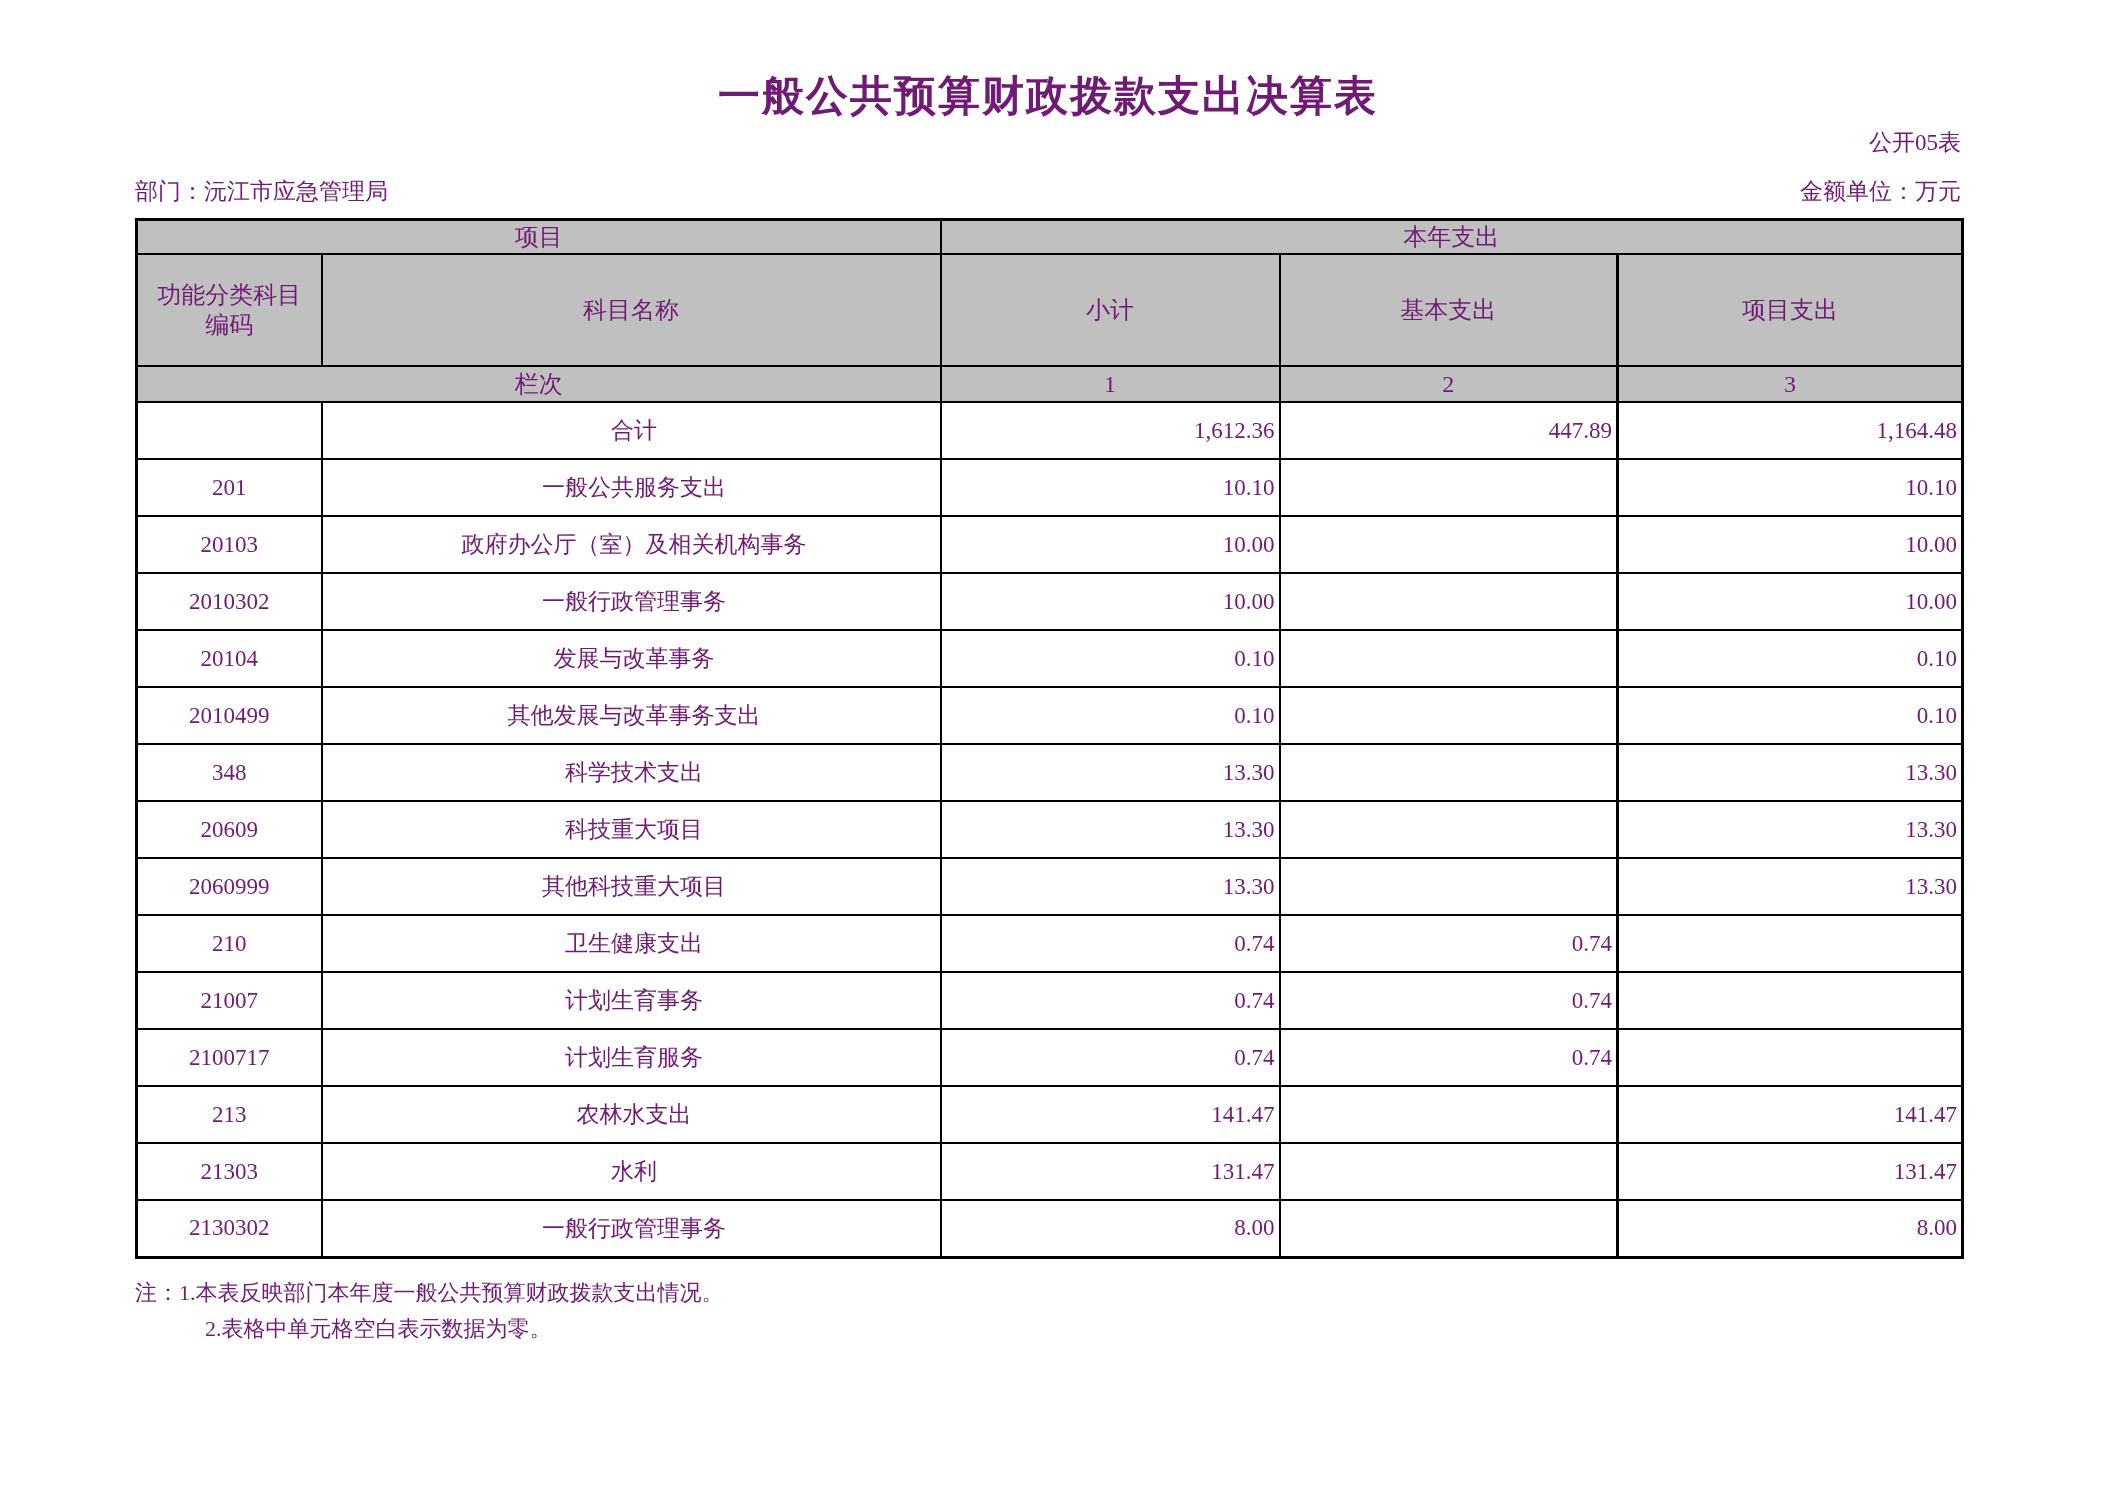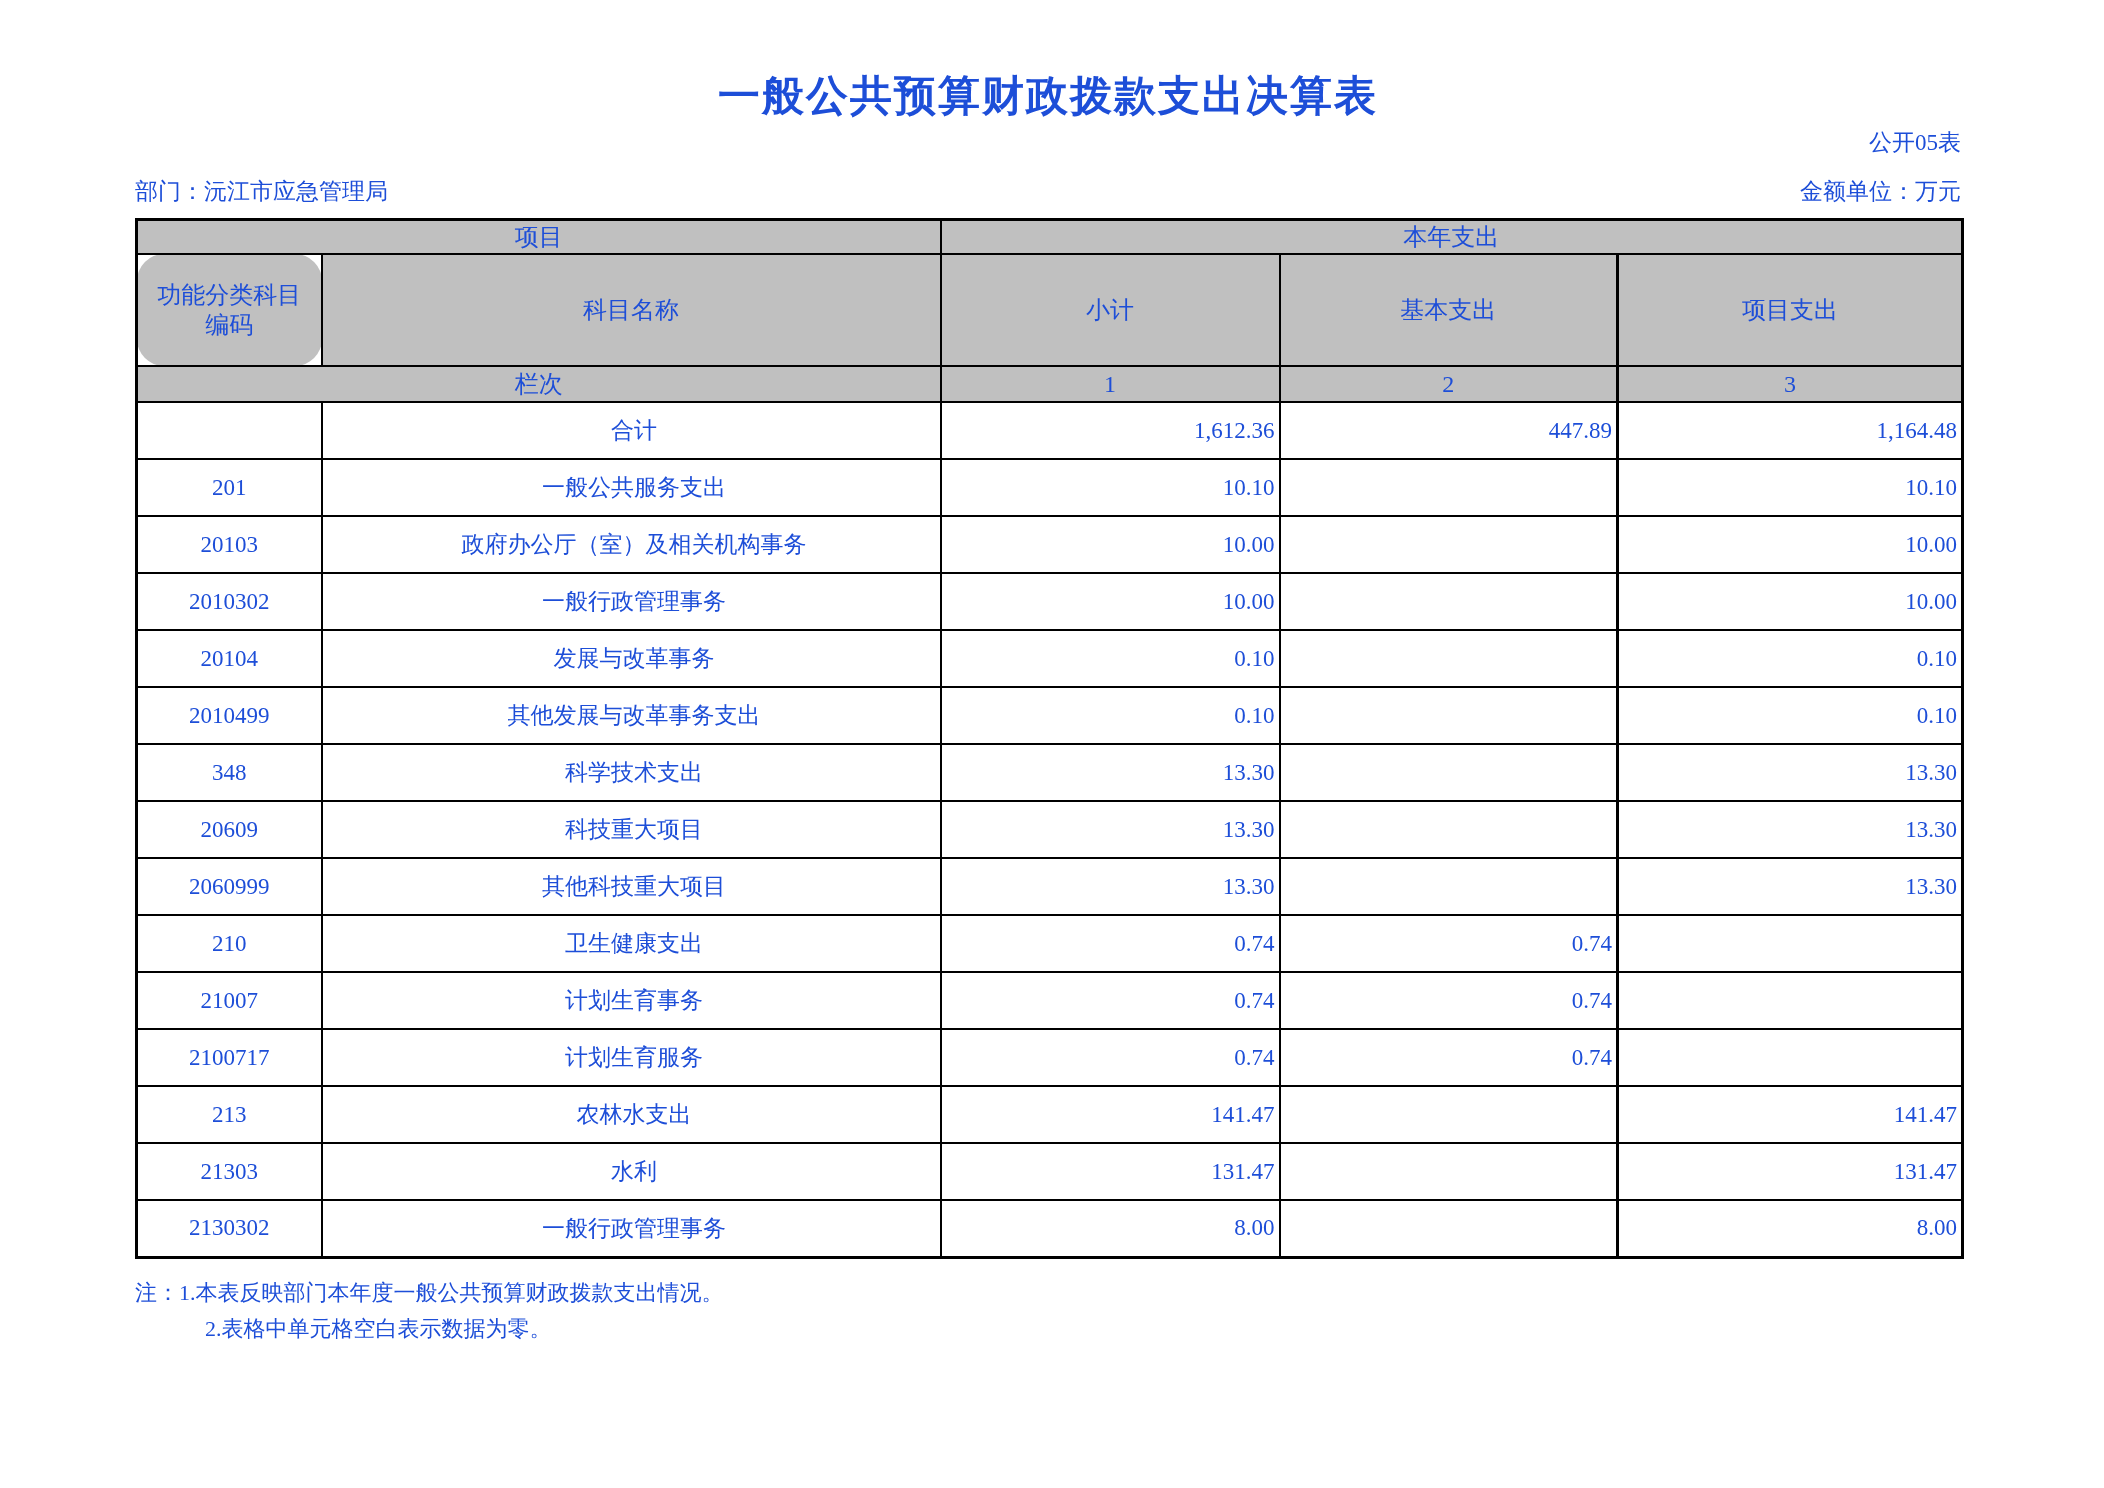--- a/index.html
+++ b/index.html
@@ -2,21 +2,21 @@
 <html><head>
 <meta charset="utf-8">
 <style>
   * { box-sizing: border-box; }
   html, body { margin: 0; padding: 0; background: #ffffff; }
   .page {
     position: relative;
     width: 2104px;
     height: 1488px;
     background: #ffffff;
-    color: #1d4ed8;
+    color: #701a75;
     font-family: "Liberation Serif", "DejaVu Serif", serif;
     overflow: hidden;
   }
   .sheet {
     position: absolute;
     left: 135px;
     top: 0;
     width: 1826px;
   }
   .title {
@@ -54,21 +54,21 @@
   }
   .budget-table thead th {
     background: #c0c0c0;
     text-align: center;
     font-size: 24px;
   }
   tr.row-group { height: 32px; }
   tr.row-cols  { height: 112px; }
   tr.row-lanci { height: 36px; }
   .budget-table tbody tr { height: 57px; background: #ffffff; }
-  th.th-code { padding: 0 14px; line-height: 30px; border-radius: 27px; }
+  th.th-code { padding: 0 14px; line-height: 30px; }
   .bl-thick { border-left-width: 3px !important; }
   td.cell-code { text-align: center; font-size: 23px; }
   td.cell-name { text-align: center; font-size: 23px; padding-left: 6px; }
   td.cell-subtotal, td.cell-basic, td.cell-project {
     text-align: right;
     font-size: 23px;
     padding-right: 4px;
   }
   .notes {
     margin-top: 16px;

